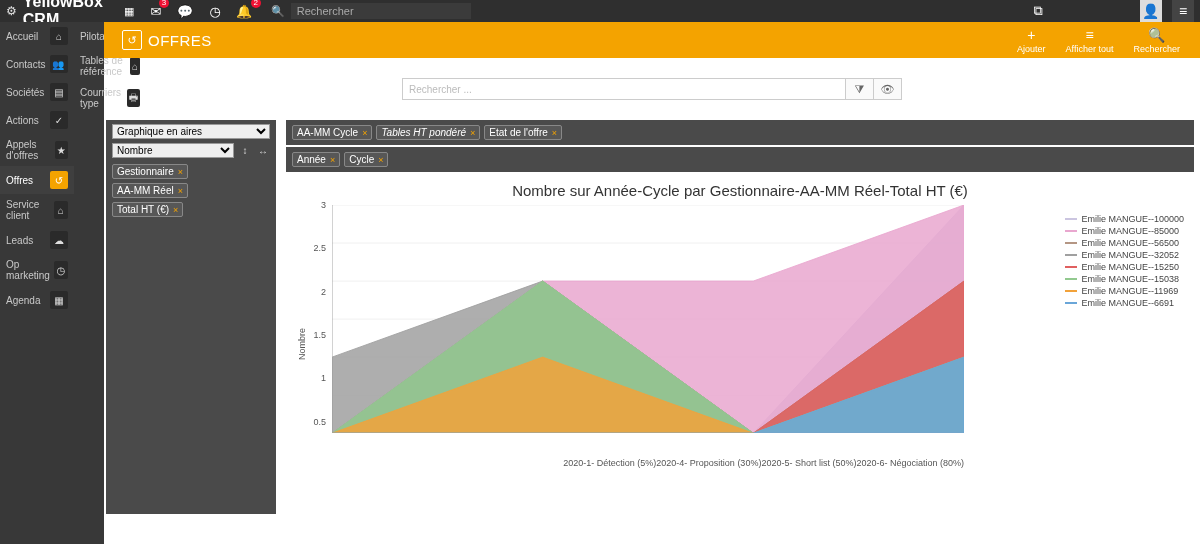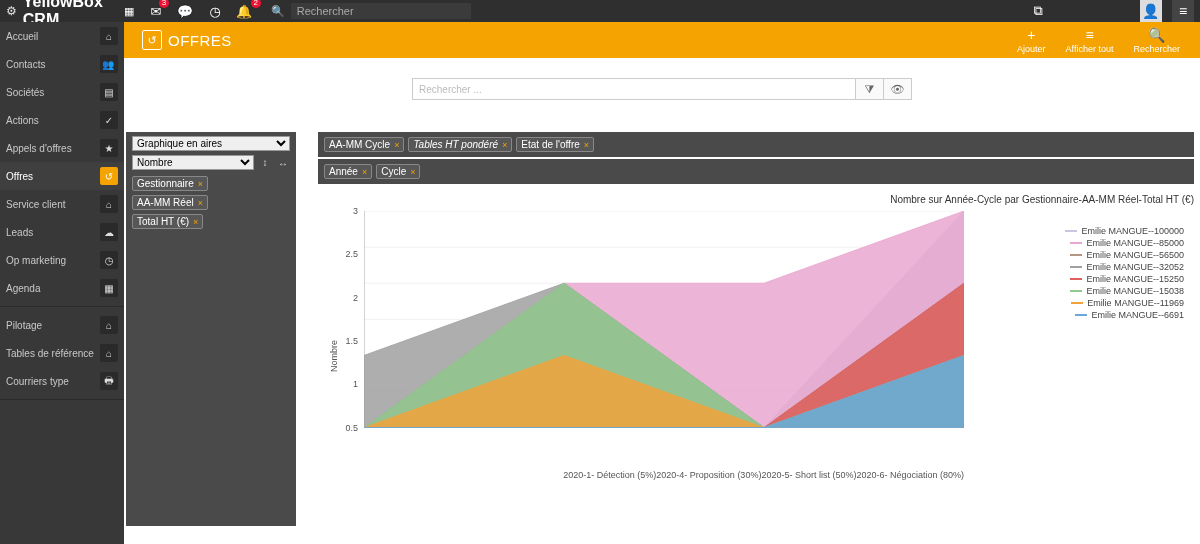--- a/index.html
+++ b/index.html
@@ -17,21 +17,21 @@
   .topbar input.search-input { background:#3b3b3b; border:none; color:#ccc; padding:2px 6px; font-size:11px; width:180px; }
   .topbar input.search-input::placeholder { color:#aaa; }
   .topbar .spacer { flex:1; }
   .topbar .userwrap { display:flex; align-items:center; gap:8px; color:#fff; }
   .topbar .userwrap .uname { text-align:right; line-height:11px;margin-top:44px; }
   .topbar .avatar { width:22px; height:22px; background:#ddd; color:#888; display:flex; align-items:center; justify-content:center; font-size:14px; }
   .topbar .menubtn { width:22px; height:22px; background:#444; display:flex; align-items:center; justify-content:center; margin-left:2px; cursor:pointer; }
   .topbar .menubtn span { font-size:14px; color:#fff; }
   
   .main { display:flex; height:522px; }
-  .sidebar { width:124px; background:#383838; color:#c9c9c9; display:flex; flex-direction:column; }
+  .sidebar { width:104px; background:#383838; color:#c9c9c9; display:flex; flex-direction:row; }
   .sidebar .item { display:flex; align-items:center; justify-content:space-between; padding:5px 6px; font-size:10px; cursor:pointer; }
   .sidebar .item .ico { width:18px; height:18px; background:#2a2a2a; color:#ddd; display:flex; align-items:center; justify-content:center; font-size:10px; border-radius:2px; }
   .sidebar .item.active { background:#3f3f3f; color:#fff; }
   .sidebar .item.active .ico { background:#f4a300; color:#fff; }
   .sidebar .sep { height:1px; background:#2a2a2a; margin:4px 0; }
   .content { flex:1; display:flex; flex-direction:column; position:relative; }
   
   .page-hd { background:#f4a300; height:36px; display:flex; align-items:center; color:#fff; padding:0 10px; }
   .page-hd .titlebox { display:flex; align-items:center; gap:6px; margin-left:8px; }
   .page-hd .titleicon { width:20px; height:20px; border:1px solid #fff; display:flex; align-items:center; justify-content:center; font-size:11px; border-radius:2px; }
@@ -39,41 +39,41 @@
   .page-hd .spacer { flex:1; }
   .page-hd .act { display:flex; flex-direction:column; align-items:center; gap:1px; margin:0 10px; cursor:pointer; font-size:9px; }
   .page-hd .act .ai { font-size:14px; }
   
   .searchrow { display:flex; justify-content:center; padding:20px 0 20px; }
   .searchbox { display:flex; align-items:center; width:500px; border:1px solid #ccc; height:22px; }
   .searchbox input { flex:1; border:none; padding:0 6px; font-size:10px; color:#999; outline:none; }
   .searchbox input::placeholder { color:#bbb; }
   .searchbox .sbtn { width:28px; height:100%; border-left:1px solid #ccc; display:flex; align-items:center; justify-content:center; cursor:pointer; background:#fafafa; color:#666; font-size:11px; }
   
-  .filter-area { display:flex; gap:16px;margin-top:12px; }
+  .filter-area { display:flex; gap:4px; }
   .left-panel { width:170px; background:#4a4a4a; margin-left:2px; padding:4px 6px 60px 6px; }
   .left-panel select { width:100%; font-size:10px; margin-bottom:4px; border:1px solid #999; }
   .left-panel .row { display:flex; align-items:center; gap:4px; margin-bottom:4px; }
   .left-panel .row select { flex:1; margin:0; }
   .left-panel .smallbtn { width:14px; height:14px; color:#ddd; cursor:pointer; text-align:center; line-height:14px; font-size:10px; }
   .tag { display:inline-flex; align-items:center; border:1px solid #888; background:#575757; color:#fff; font-size:10px; padding:1px 4px; border-radius:2px; margin:2px 4px 2px 0; cursor:move; }
   .tag .x { margin-left:4px; color:#f4a300; cursor:pointer; font-size:9px; }
   .tag.em { font-style:italic; }
   .right-area { flex:1; margin:0 6px; }
   .bar { background:#4a4a4a; padding:3px 6px; margin-bottom:2px; min-height:22px; }
   
   .chart-wrap { position:relative; background:#fff; height:340px; }
-  .chart-title { text-align:right; color:#333; font-size:10px; padding:8px 0 6px; }
+  .chart-title { text-align:center; color:#333; font-size:15px; padding:8px 0 6px; }
   .chart-body { position:relative; margin:0 230px 0 46px; height:260px; }
   .ylabel { position:absolute; left:16px; top:50%; transform:translate(-50%,-50%) rotate(-90deg); font-size:9px; color:#555; }
   .yticks { position:absolute; left:-6px; top:0; bottom:0; }
   .ytick { position:absolute; right:0; transform:translateY(50%); font-size:9px; color:#555; text-align:right; }
   .xaxis { position:absolute; left:46px; right:230px; height:12px; display:flex; justify-content:flex-end; font-size:9px; color:#555; }
   .legend { position:absolute; right:10px; top:40px; font-size:9px; color:#444; }
-  .legend .li { display:flex; align-items:center; gap:4px; margin-bottom:2px;justify-content:flex-end; }
+  .legend .li { display:flex; align-items:center; gap:4px; margin-bottom:2px; }
   .legend .sw { width:12px; height:2px; }
   svg.chartsvg { position:absolute; inset:0; }
   .grid line { stroke:#eee; stroke-width:1; }
   .axis line { stroke:#999; stroke-width:1; }
 </style>
 </head>
 <body>
 
 <div class="topbar">
   <div class="brand-wrap">

